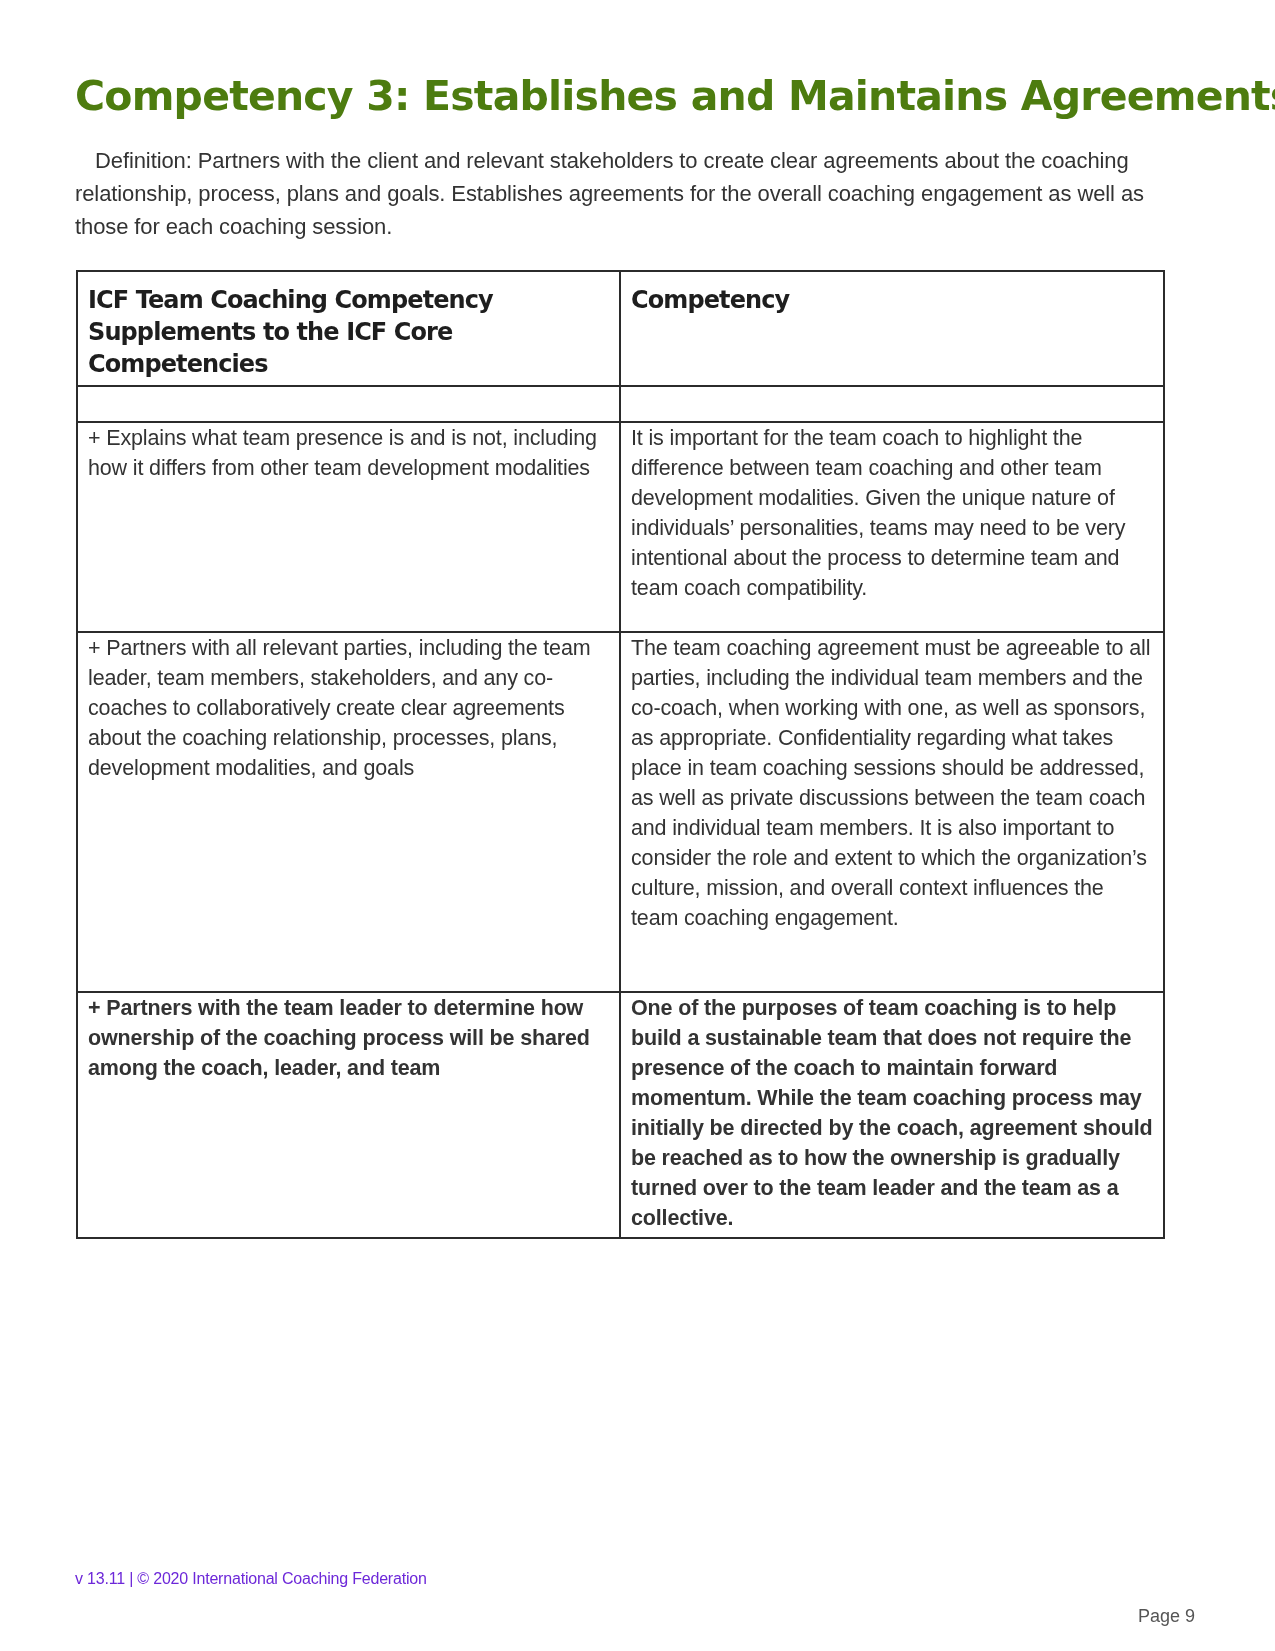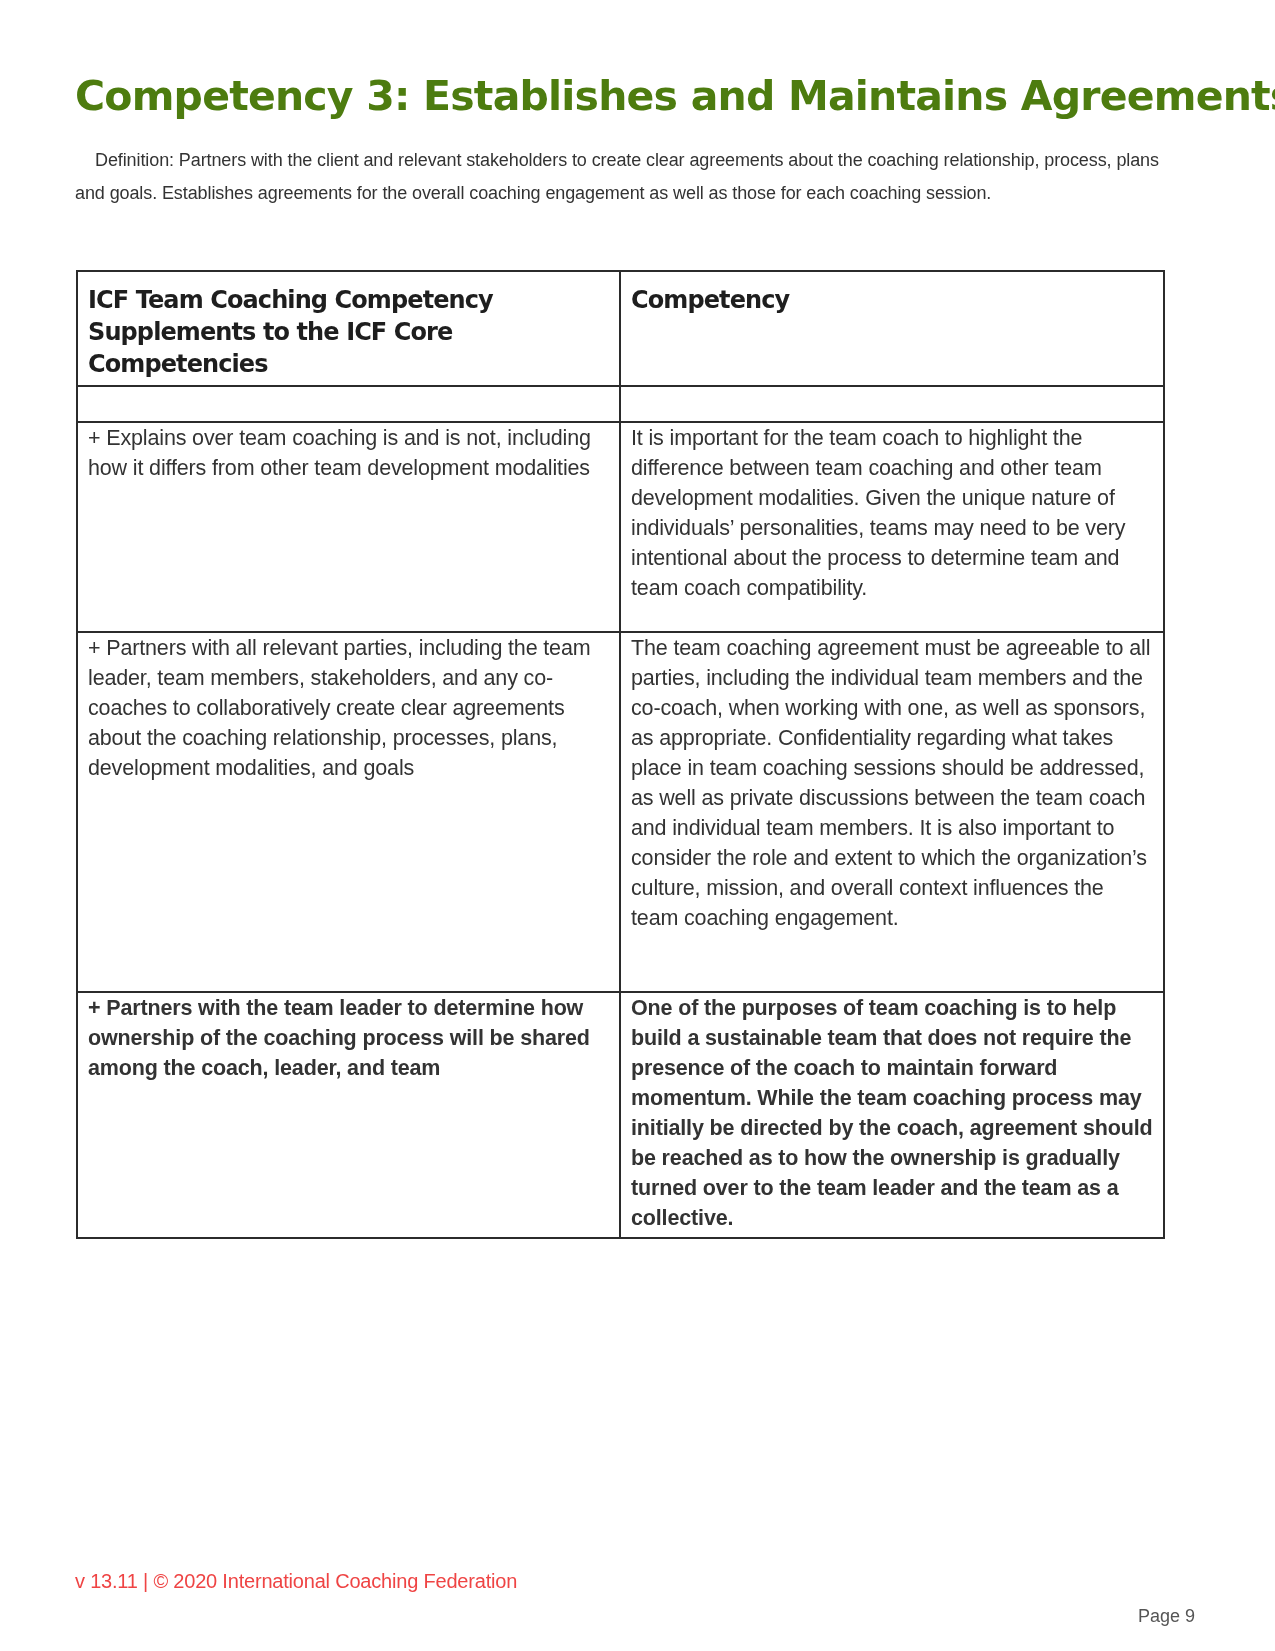--- a/index.html
+++ b/index.html
@@ -26,21 +26,21 @@
       letter-spacing: -0.8px;
       color: #4d7c0f;
       white-space: nowrap;
     }
     .definition {
       position: absolute;
       left: 75px;
       top: 144px;
       width: 1100px;
       margin: 0;
-      font-size: 18px;
+      font-size: 22px;
       line-height: 33px;
       color: #333333;
       text-indent: 20px;
       letter-spacing: -0.1px;
     }
     .comp-table {
       position: absolute;
       left: 76px;
       top: 270px;
       width: 1087px;
@@ -74,22 +74,22 @@
       color: #333333;
       letter-spacing: -0.15px;
     }
     .comp-table tr.row-1 td { height: 204px; }
     .comp-table tr.row-2 td { height: 354px; border-radius: 24px; }
     .comp-table tr.row-3 td { height: 235px; font-weight: bold; }
     .footer-left {
       position: absolute;
       left: 75px;
       top: 1570px;
-      font-size: 20px;
-      color: #ef4444;
+      font-size: 16px;
+      color: #6d28d9;
       letter-spacing: -0.2px;
     }
     .footer-right {
       position: absolute;
       right: 80px;
       top: 1570px;
       font-size: 18px;
       color: #555555;
       margin-top: 36px;
     }
@@ -111,21 +111,21 @@
       <th>ICF Team Coaching Competency Supplements to the ICF Core Competencies</th>
       <th>Competency</th>
     </tr>
   </thead>
   <tbody>
     <tr class="empty-row">
       <td></td>
       <td></td>
     </tr>
     <tr class="row-1">
-      <td class="cell">+ Explains over team coaching is and is not, including how it differs from other team development modalities</td>
+      <td class="cell">+ Explains what team presence is and is not, including how it differs from other team development modalities</td>
       <td class="cell">It is important for the team coach to highlight the difference between team coaching and other team development modalities. Given the unique nature of individuals’ personalities, teams may need to be very intentional about the process to determine team and team coach compatibility.</td>
     </tr>
     <tr class="row-2">
       <td class="cell">+ Partners with all relevant parties, including the team leader, team members, stakeholders, and any co-coaches to collaboratively create clear agreements about the coaching relationship, processes, plans, development modalities, and goals</td>
       <td class="cell">The team coaching agreement must be agreeable to all parties, including the individual team members and the co-coach, when working with one, as well as sponsors, as appropriate. Confidentiality regarding what takes place in team coaching sessions should be addressed, as well as private discussions between the team coach and individual team members. It is also important to consider the role and extent to which the organization’s culture, mission, and overall context influences the team coaching engagement.</td>
     </tr>
     <tr class="row-3">
       <td class="cell">+ Partners with the team leader to determine how ownership of the coaching process will be shared among the coach, leader, and team</td>
       <td class="cell">One of the purposes of team coaching is to help build a sustainable team that does not require the presence of the coach to maintain forward momentum. While the team coaching process may initially be directed by the coach, agreement should be reached as to how the ownership is gradually turned over to the team leader and the team as a collective.</td>
     </tr>

